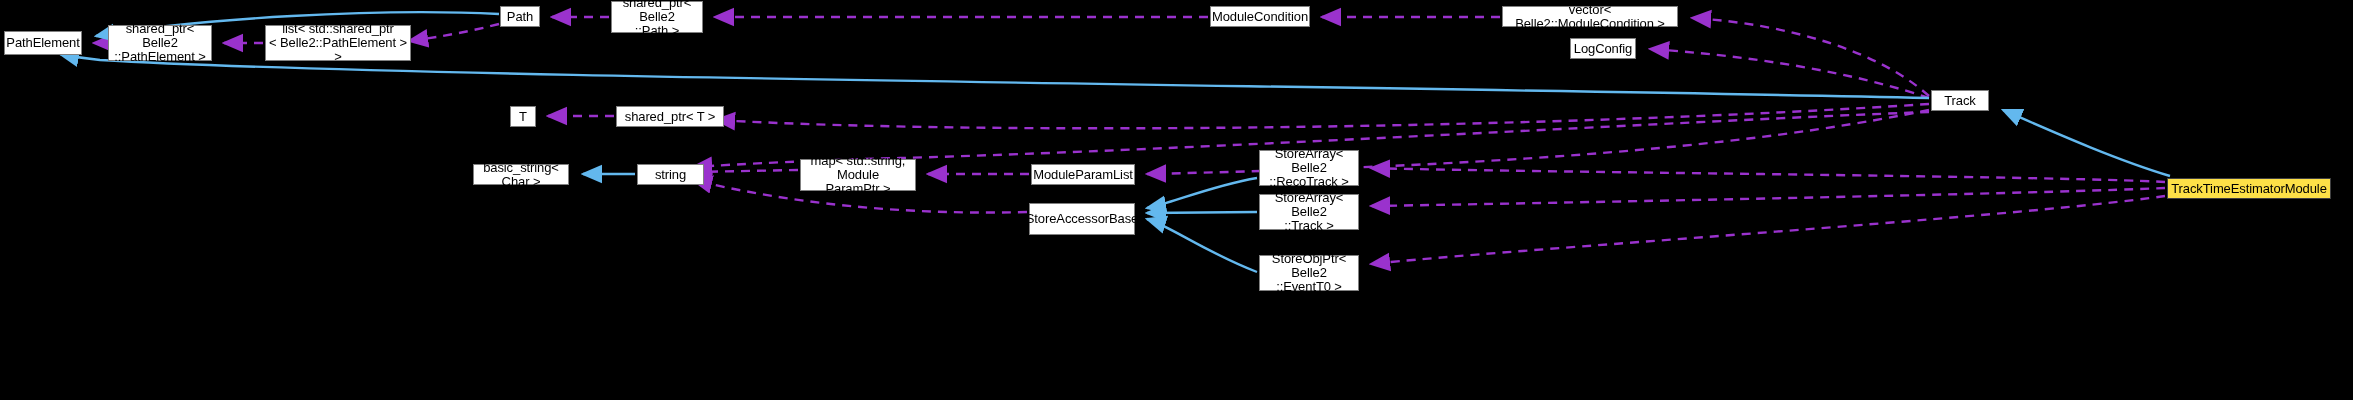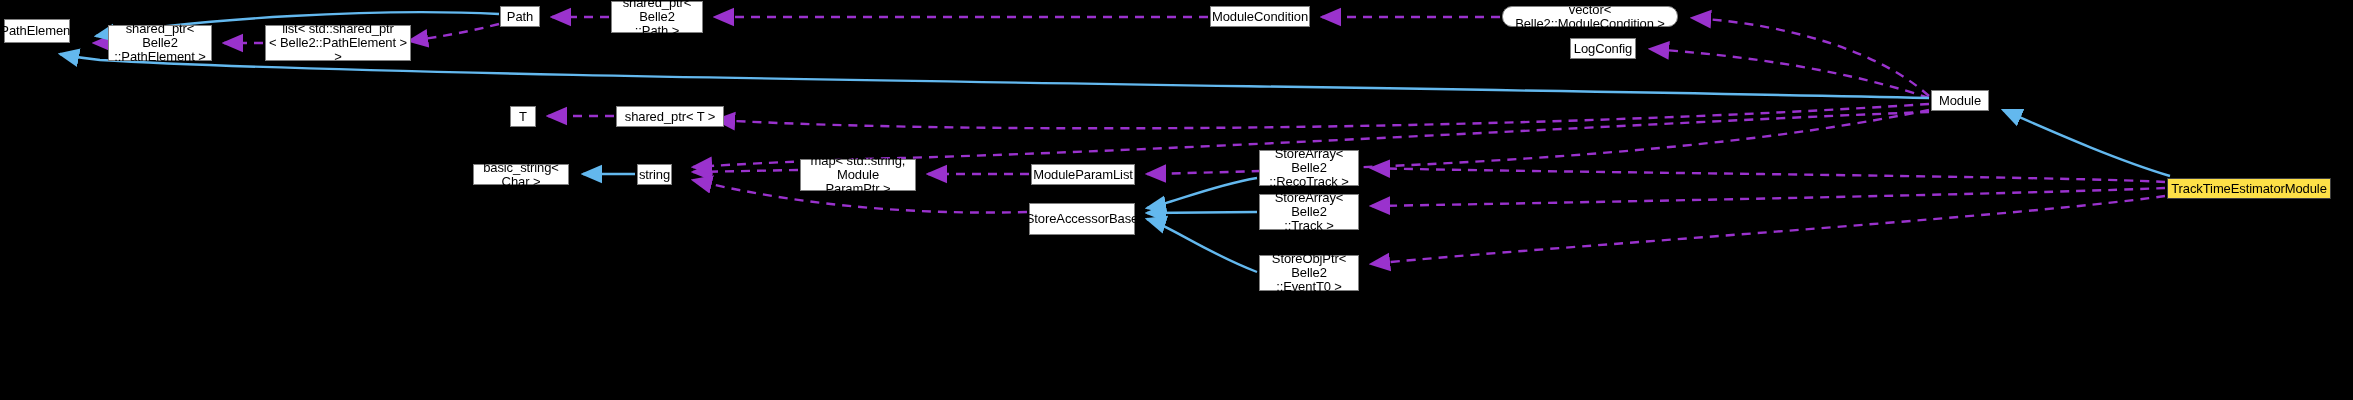--- a/index.html
+++ b/index.html
@@ -79,36 +79,36 @@
     <path d="M499,14 C380,8 200,18 96,36" stroke="#63b8ee" stroke-width="2.4" fill="none" marker-end="url(#arrow-inherit)"></path>
     <path d="M1929,98 C1400,86 400,78 100,60 C80,58 70,56 60,54" stroke="#63b8ee" stroke-width="2.4" fill="none" marker-end="url(#arrow-inherit)"></path>
     <path d="M635,174 L583,174" stroke="#63b8ee" stroke-width="2.4" fill="none" marker-end="url(#arrow-inherit)"></path>
     <path d="M1257,178 C1210,186 1170,204 1147,208" stroke="#63b8ee" stroke-width="2.4" fill="none" marker-end="url(#arrow-inherit)"></path>
     <path d="M1257,212 L1147,213" stroke="#63b8ee" stroke-width="2.4" fill="none" marker-end="url(#arrow-inherit)"></path>
     <path d="M1257,272 C1205,252 1170,226 1147,219" stroke="#63b8ee" stroke-width="2.4" fill="none" marker-end="url(#arrow-inherit)"></path>
     <path d="M2170,176 C2110,158 2040,126 2003,110" stroke="#63b8ee" stroke-width="2.4" fill="none" marker-end="url(#arrow-inherit)"></path>
   </svg>
 
   <div id="node-layer">
-      <div class="node" style="left: 4px; top: 19px; width: 66px; height: 24px;">PathElement</div>
+      <div class="node" style="left: 4px; top: 31px; width: 78px; height: 24px;">PathElement</div>
       <div class="node" style="left: 108px; top: 25px; width: 104px; height: 36px;">shared_ptr&lt; Belle2
 ::PathElement &gt;</div>
       <div class="node" style="left: 265px; top: 25px; width: 146px; height: 36px;">list&lt; std::shared_ptr
 &lt; Belle2::PathElement &gt; &gt;</div>
       <div class="node" style="left: 500px; top: 6px; width: 40px; height: 21px;">Path</div>
       <div class="node" style="left: 611px; top: 1px; width: 92px; height: 32px;">shared_ptr&lt; Belle2
 ::Path &gt;</div>
       <div class="node" style="left: 1210px; top: 6px; width: 100px; height: 21px;">ModuleCondition</div>
-      <div class="node" style="left: 1502px; top: 6px; width: 176px; height: 21px; border-radius: 10px;">vector&lt; Belle2::ModuleCondition &gt;</div>
+      <div class="node" style="left: 1502px; top: 6px; width: 176px; height: 21px;">vector&lt; Belle2::ModuleCondition &gt;</div>
       <div class="node" style="left: 1570px; top: 38px; width: 66px; height: 21px;">LogConfig</div>
-      <div class="node" style="left: 1931px; top: 90px; width: 58px; height: 21px;">Module</div>
+      <div class="node" style="left: 1931px; top: 90px; width: 58px; height: 21px;">Track</div>
       <div class="node" style="left: 510px; top: 106px; width: 26px; height: 21px;">T</div>
       <div class="node" style="left: 616px; top: 106px; width: 108px; height: 21px;">shared_ptr&lt; T &gt;</div>
       <div class="node" style="left: 473px; top: 164px; width: 96px; height: 21px;">basic_string&lt; Char &gt;</div>
-      <div class="node" style="left: 637px; top: 164px; width: 35px; height: 21px;">string</div>
+      <div class="node" style="left: 637px; top: 164px; width: 67px; height: 21px;">string</div>
       <div class="node" style="left: 800px; top: 159px; width: 116px; height: 32px; text-align: center;">map&lt; std::string, Module
 ParamPtr &gt;</div>
       <div class="node" style="left: 1031px; top: 164px; width: 104px; height: 21px;">ModuleParamList</div>
       <div class="node" style="left: 1029px; top: 203px; width: 106px; height: 32px;">StoreAccessorBase</div>
       <div class="node" style="left: 1259px; top: 150px; width: 100px; height: 36px;">StoreArray&lt; Belle2
 ::RecoTrack &gt;</div>
       <div class="node" style="left: 1259px; top: 194px; width: 100px; height: 36px;">StoreArray&lt; Belle2
 ::Track &gt;</div>
       <div class="node" style="left: 1259px; top: 255px; width: 100px; height: 36px;">StoreObjPtr&lt; Belle2
 ::EventT0 &gt;</div>

